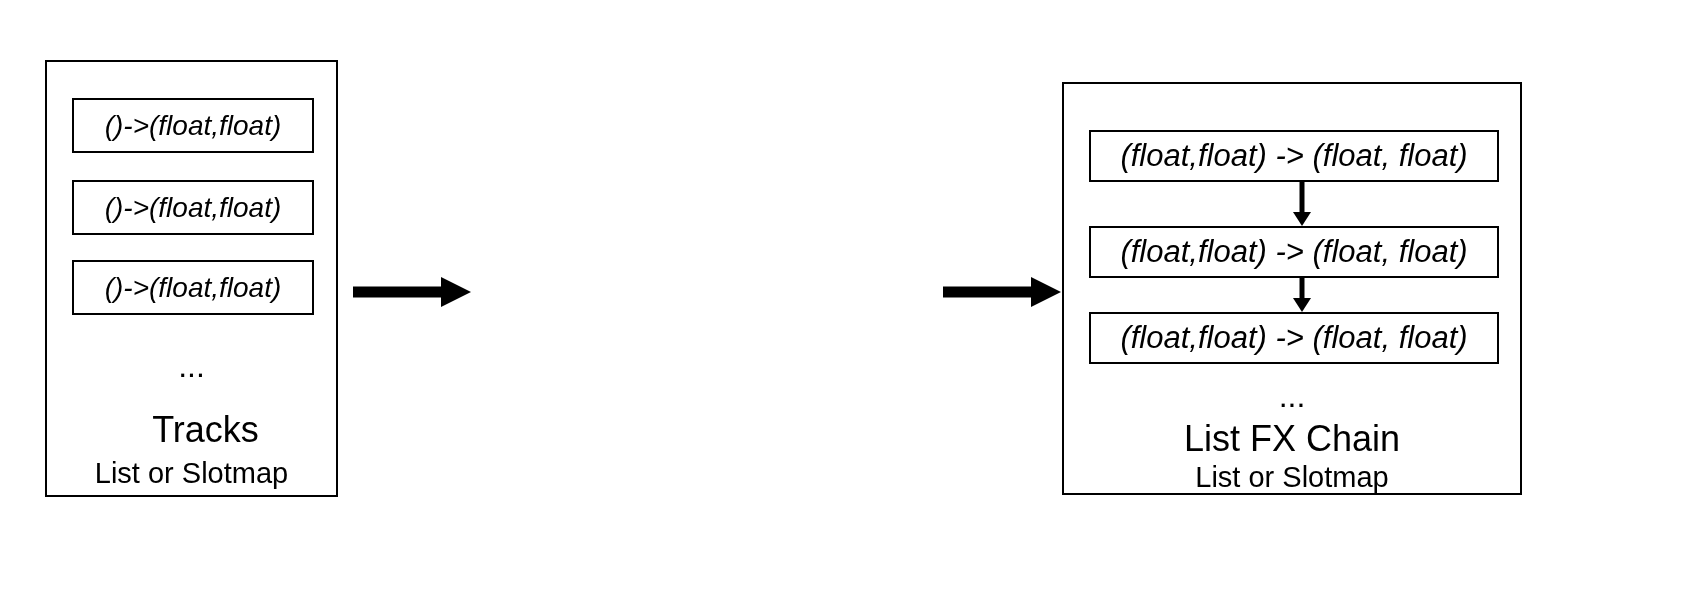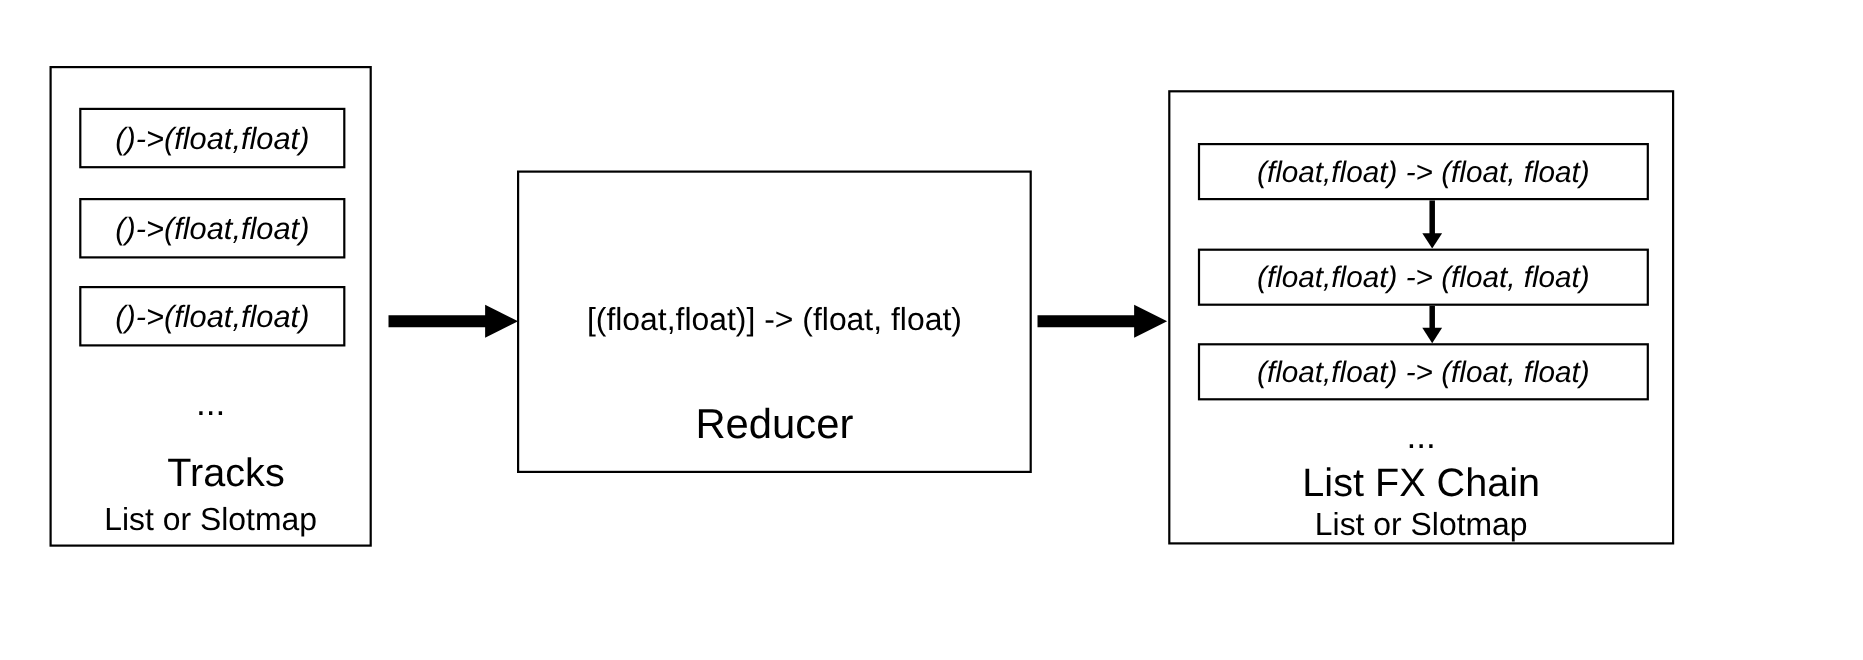--- a/index.html
+++ b/index.html
@@ -29,21 +29,21 @@
     align-items: center;
     justify-content: center;
     white-space: nowrap;
     font-style: italic;
   }
   .tracks-group .item-box { left: 25px; width: 242px; height: 55px; font-size: 28px; }
   .t1 { top: 36px; }
   .t2 { top: 118px; }
   .t3 { top: 198px; }
 
-  .postfx-group .item-box { left: 25px; width: 410px; height: 52px; font-size: 27px; }
+  .postfx-group .item-box { left: 25px; width: 410px; height: 52px; font-size: 31px; }
   .p1 { top: 46px; }
   .p2 { top: 142px; }
   .p3 { top: 228px; }
 
   .ellipsis {
     position: absolute;
     left: 0; width: 100%;
     text-align: center;
     font-size: 32px;
     line-height: 32px;
@@ -105,24 +105,20 @@
     <div class="ellipsis">...</div>
     <div class="group-title">Tracks</div>
     <div class="group-subtitle">List or Slotmap</div>
   </div>
 
   <svg class="h-arrow h-arrow-1" viewBox="0 0 118 40">
     <line x1="0" y1="20" x2="92" y2="20" stroke="#000000" stroke-width="11"></line>
     <polygon points="88,5 118,20 88,35" fill="#000000"></polygon>
   </svg>
 
-  <div class="group-box reducer-group">
-    <div class="reducer-signature">[(float,float)] -&gt; (float, float)</div>
-    <div class="reducer-title">Reducer</div>
-  </div>
 
   <svg class="h-arrow h-arrow-2" viewBox="0 0 118 40">
     <line x1="0" y1="20" x2="92" y2="20" stroke="#000000" stroke-width="11"></line>
     <polygon points="88,5 118,20 88,35" fill="#000000"></polygon>
   </svg>
 
   <div class="group-box postfx-group">
     <div class="item-box p1">(float,float) -&gt; (float, float)</div>
 
     <svg class="v-arrow v-arrow-1" viewBox="0 0 24 44" preserveAspectRatio="none">

